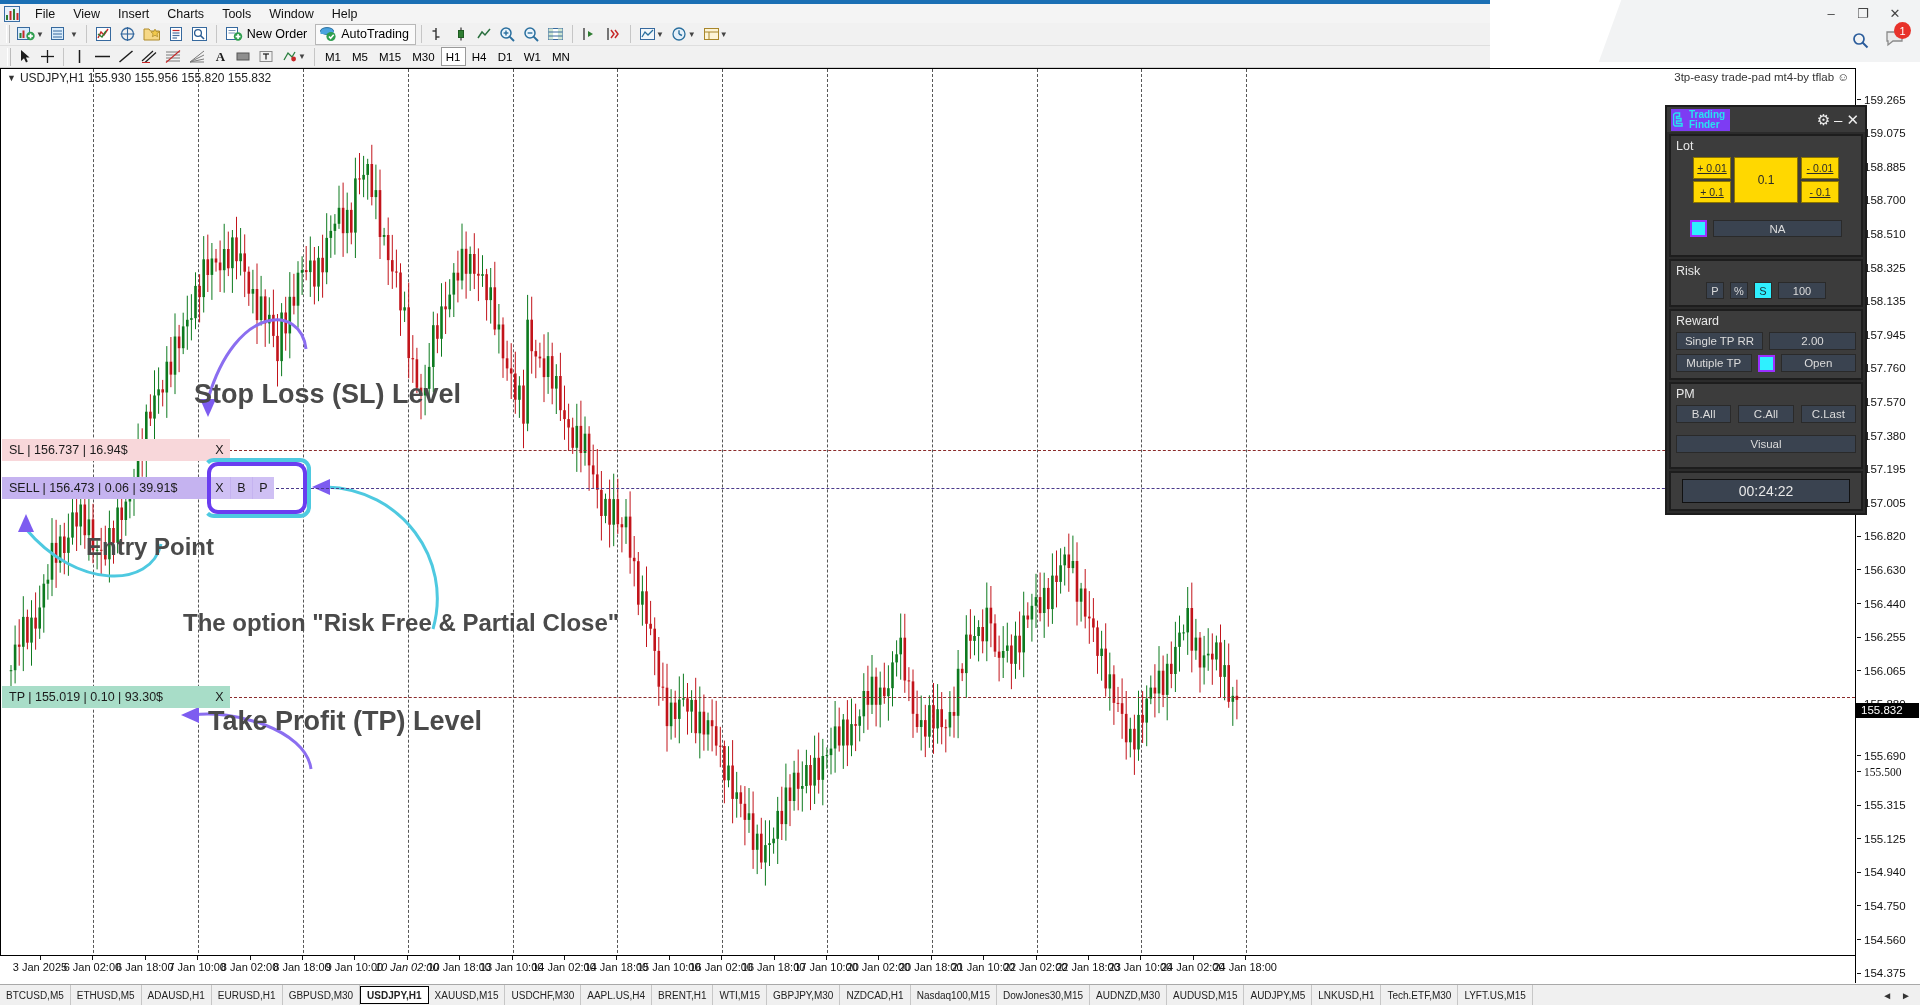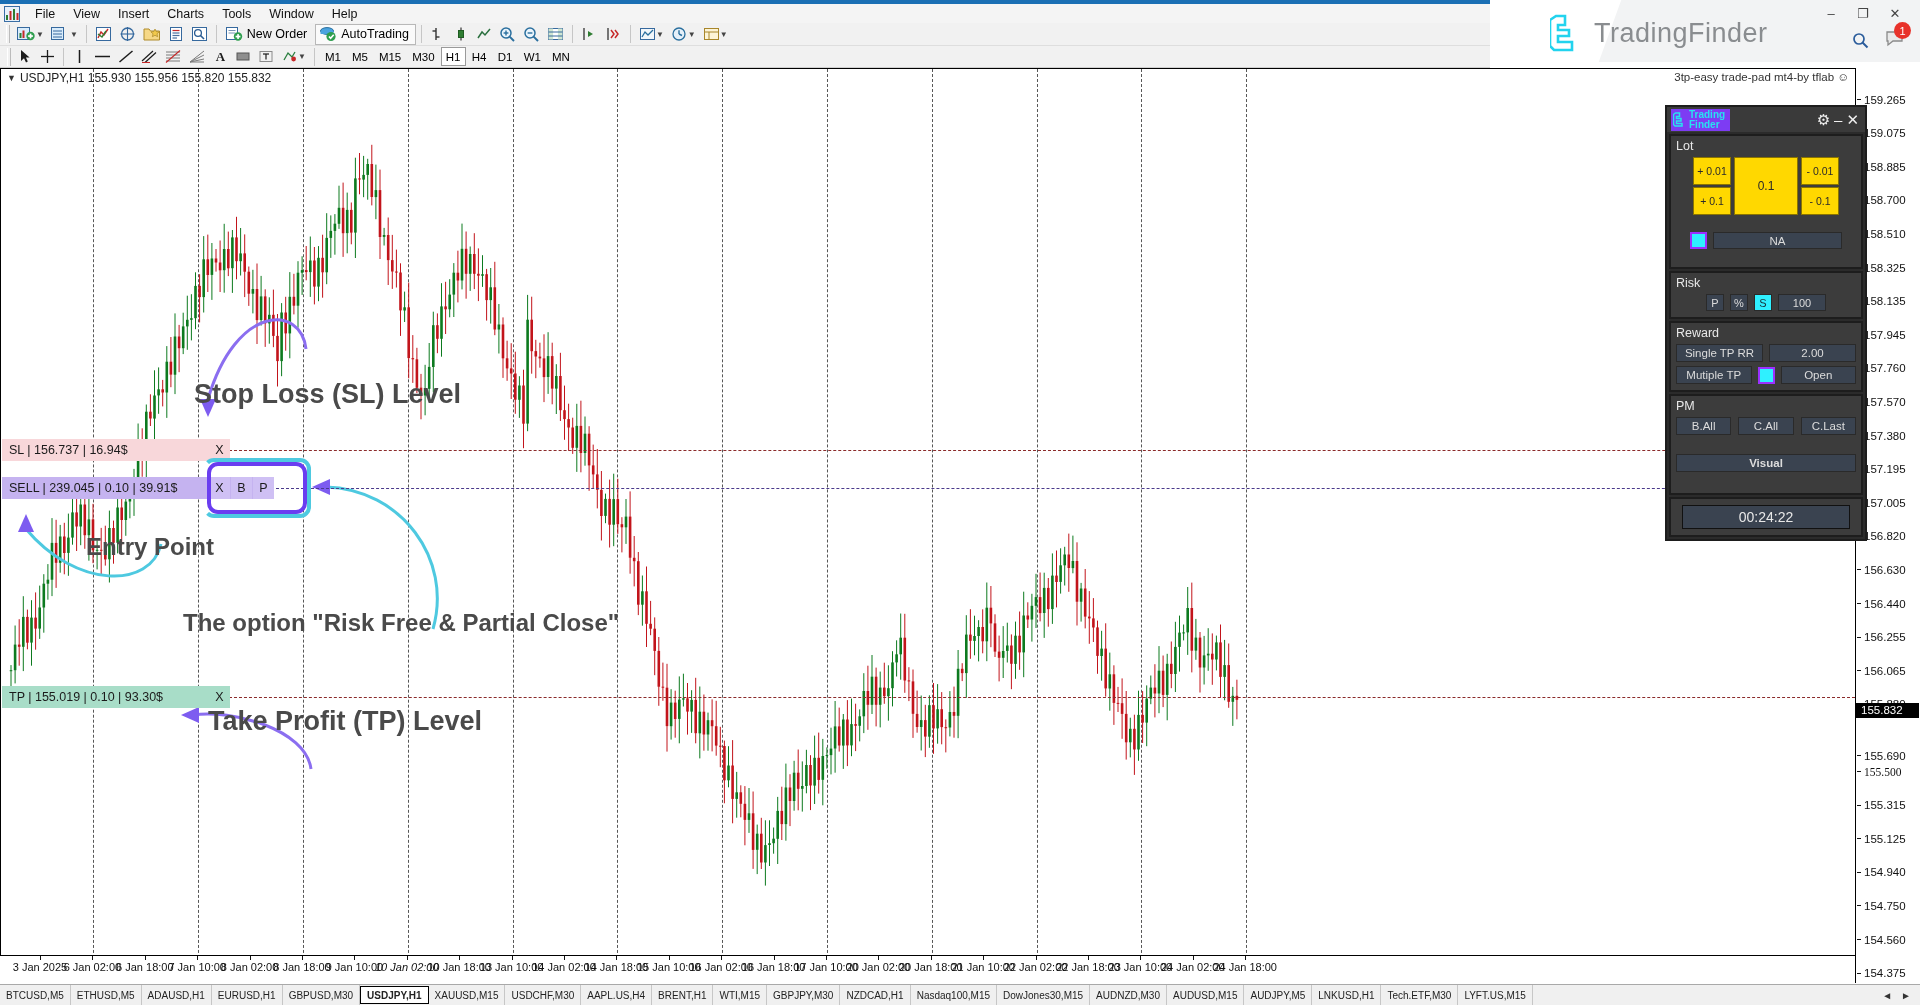--- a/index.html
+++ b/index.html
@@ -153,22 +153,22 @@
   .p-row{ display:flex; gap:8px; justify-content:center; margin-bottom:4px; }
   .pbtn{
     flex:1; height:18px; display:flex; align-items:center; justify-content:center;
     font-size:11.5px; cursor:default; border:1px solid #2a2a2a;
   }
   .buy{ background:#90ee90; color:#2c2c2c; }
   .sell{ background:#fa8072; color:#2c2c2c; }
   .lotwrap{ display:flex; align-items:stretch; justify-content:center; gap:3px; padding:0 14px; }
   .lotcol{ display:flex; flex-direction:column; gap:2px; }
   .lotbtn{
-    width:38px; height:28px; background:#ffd800; border:1px solid #8a7400; color:#2a2a2a;
-    font-size:10.5px; display:flex; align-items:center; justify-content:center; cursor:default;
+    width:38px; height:22px; background:#ffd800; border:1px solid #8a7400; color:#2a2a2a;
+    font-size:10.5px; display:flex; align-items:center; justify-content:center; cursor:default;text-decoration:underline;
   }
   .lotmid{
     width:64px; background:#ffd800; border:1px solid #8a7400; color:#2a2a2a;
     font-size:12px; display:flex; align-items:center; justify-content:center; cursor:default;
   }
   .narow{ display:flex; gap:6px; justify-content:center; align-items:center; margin-top:5px; padding:12px 14px; }
   .cyanbox{ width:17px; height:17px; background:#2ff0ff; border:2px solid #9b30ff; cursor:default; }
   .nafield{
     flex:1; height:17px; background:#3a4350; border:1px solid #2a2a2a; color:#dcdcdc;
     font-size:11.5px; display:flex; align-items:center; justify-content:center;
@@ -186,21 +186,21 @@
   .rwrow{ display:flex; gap:6px; margin-bottom:4px; }
   .rwbtn{
     flex:1; height:18px; background:#3a4350; border:1px solid #2a2a2a; color:#dcdcdc;
     font-size:11.5px; display:flex; align-items:center; justify-content:center; cursor:default;
   }
   .pmrow{ display:flex; gap:7px; margin-bottom:4px; }
   .pmbtn{
     flex:1; height:18px; background:#3a4350; border:1px solid #2a2a2a; color:#dcdcdc;
     font-size:11.5px; display:flex; align-items:center; justify-content:center; cursor:default;
   }
-  .visualbtn{ width:82px; margin:15px auto;font-weight:bold; }
+  .visualbtn{ width:82px; margin:8px auto; }
   .timer{
     margin:4px auto 2px; width:168px; height:24px; background:#3a4350; border:1px solid #111;
     color:#e8e8e8; font-size:14px; display:flex; align-items:center; justify-content:center;
   }
 
   
   .tabbar{
     position:absolute; left:0; top:984px; width:1920px; height:21px;
     background:#f0f0f0; border-top:1px solid #a9a9a9; display:flex; align-items:stretch;
   }
@@ -212,26 +212,20 @@
   .tabarrows{ margin-left:auto; display:flex; align-items:center; gap:9px; padding:0 9px; font-size:10px; color:#333; }
 </style>
 </head>
 <body>
 
 <div id="app">
 
   <div class="titlestrip"></div>
 
   <div class="topbrandwrap">
-    <div class="brandrow">
-      <svg class="tf-logo" viewBox="0 0 34 38">
-        <path d="M6 2 h9 v9 h-7 v5 h11 v6 h-11 v6 h14 v8 h-18 l-4 -4 v-26 z" fill="none" stroke="#22d3ee" stroke-width="2.6"></path>
-      </svg>
-      <span class="brandtext">TradingFinder</span>
-    </div>
     <div class="winbtns">
       <div class="winbtn">–</div>
       <div class="winbtn">❐</div>
       <div class="winbtn">✕</div>
     </div>
     <div class="topicons">
       <svg width="17" height="17" viewBox="0 0 17 17">
         <circle cx="7" cy="7" r="5" fill="none" stroke="#2b5c9b" stroke-width="1.7"></circle>
         <line x1="10.5" y1="10.5" x2="15.5" y2="15.5" stroke="#2b5c9b" stroke-width="2"></line>
       </svg>
@@ -1140,21 +1134,21 @@
         <rect x="1230.5" y="626.8" width="2.6" height="6.0" fill="#0d7a1f"></rect>
         <line x1="1235.9" y1="610.7" x2="1235.9" y2="650.3" stroke="#c2141b" stroke-width="1"></line>
         <rect x="1234.6" y="626.8" width="2.6" height="4.0" fill="#c2141b"></rect>
       </svg>
 
     <div class="dashline" style="top:381px;left:228px;right:0;border-top:1px dashed #8b2b2b;"></div>
     <div class="tradelabel" style="top:370px;left:1px;width:226px;background:#f8d7da;">SL | 156.737 | 16.94$</div>
     <div class="xbtn" style="top:370px;left:208px;background:#f8d7da;">X</div>
 
     <div class="dashline" style="top:419px;left:270px;right:0;border-top:1px dashed #4a3a8b;"></div>
-    <div class="tradelabel" style="top:408px;left:1px;width:268px;background:#c5b3f0;">SELL | 239.045 | 0.10 | 39.91$</div>
+    <div class="tradelabel" style="top:408px;left:1px;width:268px;background:#c5b3f0;">SELL | 156.473 | 0.06 | 39.91$</div>
     <div class="xbtn" style="top:408px;left:208px;background:#cfc0f4;">X</div>
     <div class="xbtn" style="top:408px;left:230px;background:#cfc0f4;">B</div>
     <div class="xbtn" style="top:408px;left:252px;background:#cfc0f4;">P</div>
 
     <div class="hl-rect" style="left:206px;top:393px;width:100px;height:52px;border:4px solid #6a3df0;"></div>
     <div class="hl-rect" style="left:202px;top:389px;width:108px;height:60px;border:4px solid #4ec9e0;border-left-color:transparent;"></div>
 
     <div class="dashline" style="top:628px;left:228px;right:0;border-top:1px dashed #8b2b2b;"></div>
     <div class="tradelabel" style="top:617px;left:1px;width:226px;background:#a8ddc8;">TP | 155.019 | 0.10 | 93.30$</div>
     <div class="xbtn" style="top:617px;left:208px;background:#a8ddc8;">X</div>

